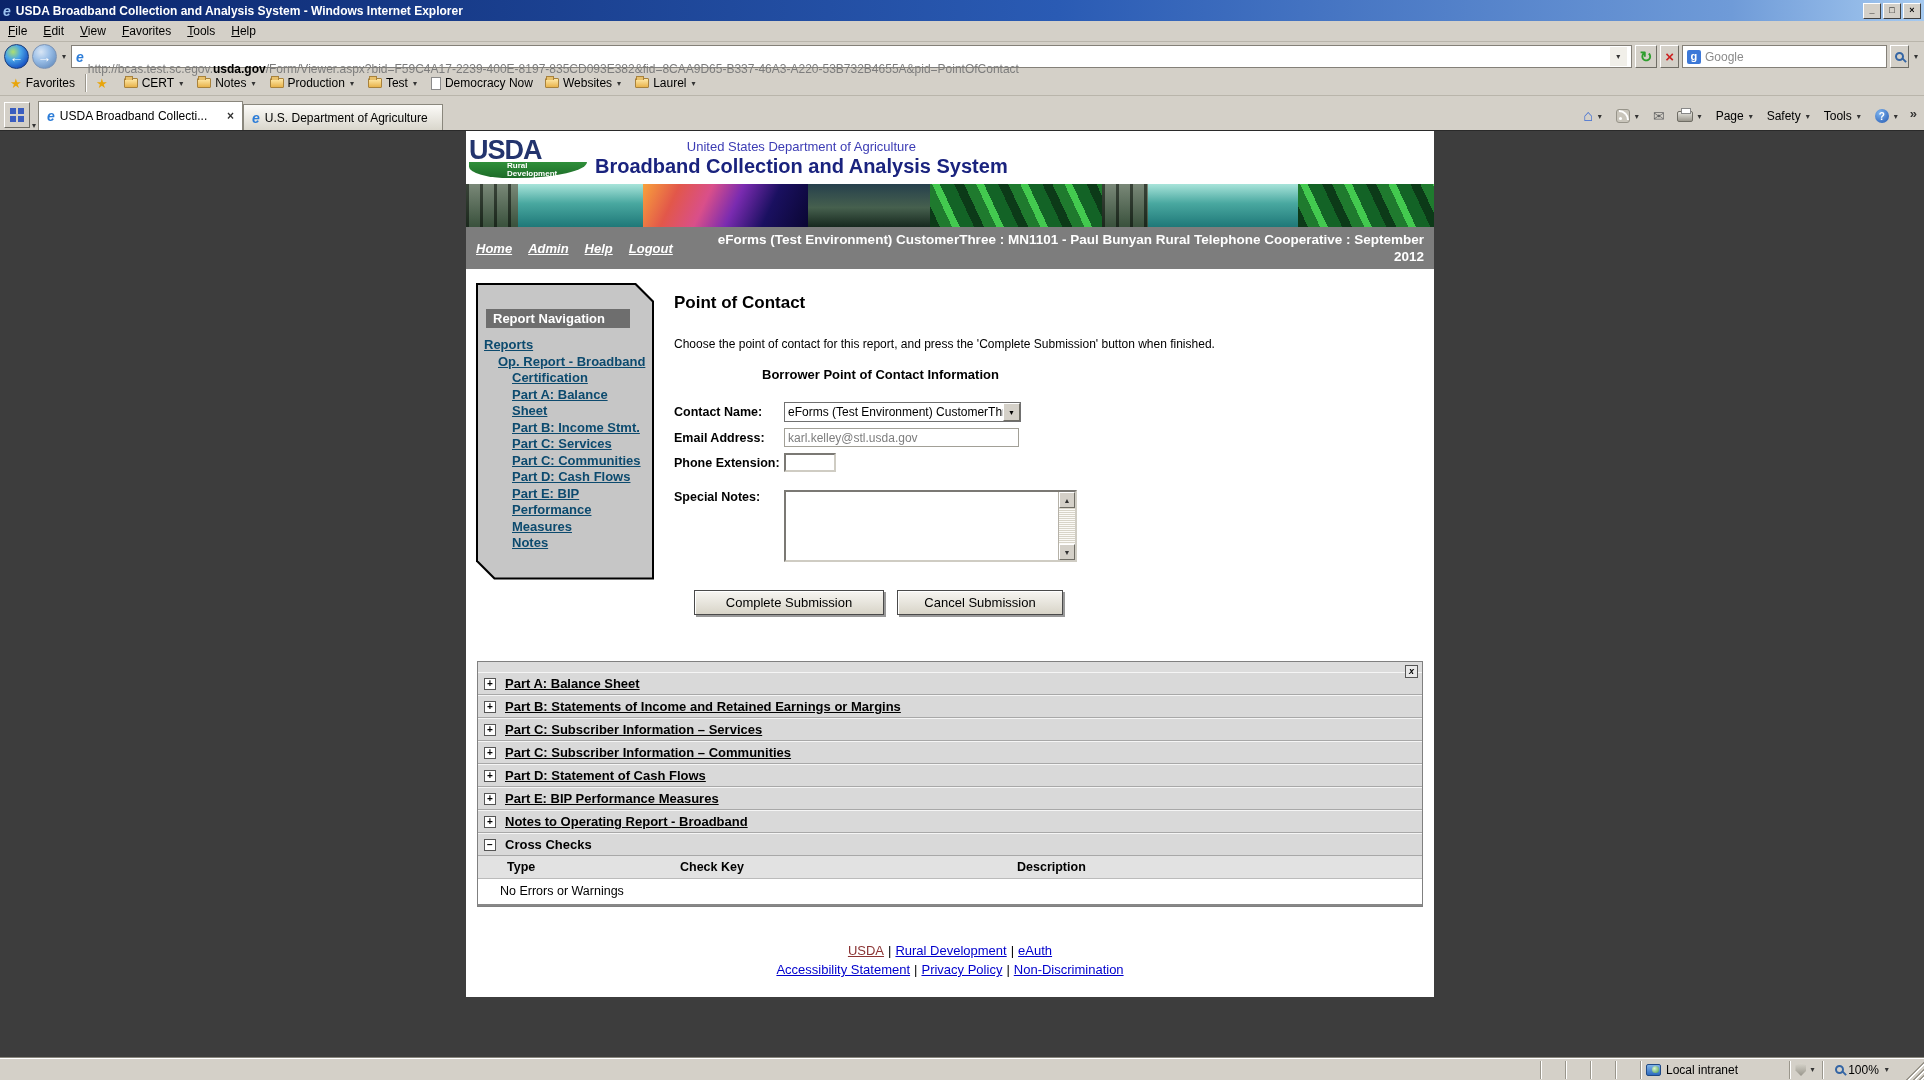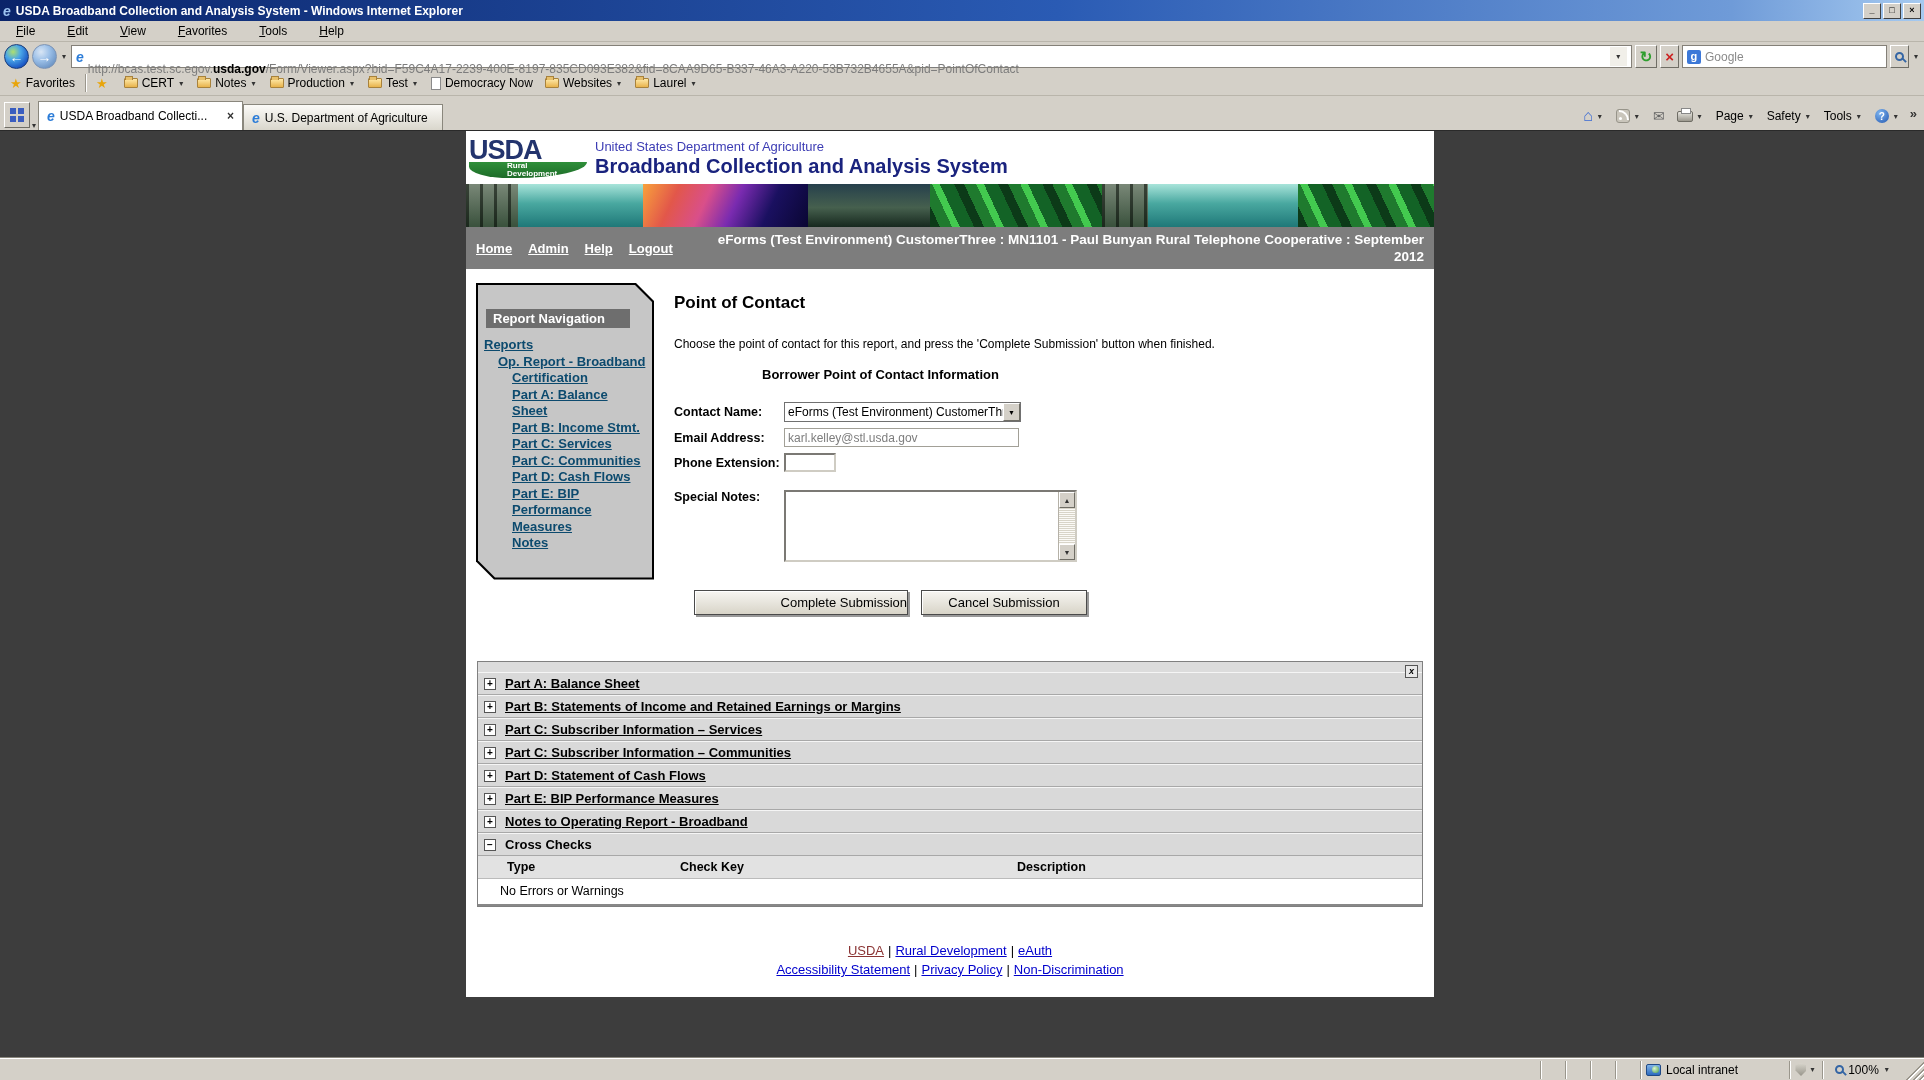--- a/index.html
+++ b/index.html
@@ -15,21 +15,21 @@
   .ie-glyph { color: #2b7cd8; font-weight: bold; font-style: italic; font-size: 14px; line-height: 1; }
   .titlebar .ie-glyph { color: #9cc3f0; margin-right: 5px; }
   .title-text { flex: 1; white-space: nowrap; overflow: hidden; }
   .win-controls { display: flex; gap: 2px; }
   .winbtn {
     width: 18px; height: 16px; background: #d4d0c8; border: 1px solid;
     border-color: #fff #404040 #404040 #fff; font-size: 9px; font-weight: bold; color: #000;
     display: flex; align-items: center; justify-content: center; line-height: 1;
   }
   .menubar { height: 21px; background: #d4d0c8; display: flex; align-items: center; font-size: 12px; color: #000; border-bottom: 1px solid #b9b5ab; }
-  .menu-item { padding: 2px 16px; }
+  .menu-item { padding: 2px 8px; }
   .menu-item::first-letter { text-decoration: underline; }
 
   .addrbar { height: 29px; background: #d4d0c8; display: flex; align-items: center; padding: 0 4px; gap: 3px; }
   .nav-circle {
     width: 25px; height: 25px; border-radius: 50%; border: 1px solid #1a3d7a;
     background: radial-gradient(circle at 35% 30%, #aee06f 0%, #4aa7e8 35%, #1a56c4 75%);
     color: #fff; font-weight: bold; font-size: 14px;
     display: flex; align-items: center; justify-content: center;
   }
   .nav-circle.fwd { background: radial-gradient(circle at 35% 30%, #d9e6f5 0%, #9cc0e8 40%, #6b93c4 80%); border-color: #7d94b5; }
@@ -92,33 +92,33 @@
   
   .viewport { height: 928px; background: #3d3d3d; border-top: 1px solid #2a2a2a; overflow: hidden; }
   .page { width: 968px; margin-left: 466px; background: #fff; }
 
   .masthead { height: 53px; display: flex; align-items: center; background: #fff; padding-left: 3px; }
   .usda-logo { width: 118px; display: flex; flex-direction: column; justify-content: center; position: relative; }
   .usda-word { color: #23346e; font-weight: bold; font-size: 27px; line-height: 24px; letter-spacing: -1px; }
   .usda-green { background: linear-gradient(#2f8f3a, #1d6b28); border-radius: 0 0 60% 35% / 0 0 100% 70%; height: 16px; display: flex; align-items: center; padding-left: 38px; }
   .usda-sub { color: #fff; font-weight: bold; font-size: 8px; line-height: 8px; width: 60px; }
   .masthead-text { display: flex; flex-direction: column; justify-content: center; padding-left: 8px; }
-  .agency-line { color: #3c3cb4; font-size: 13px; line-height: 16px; }
+  .agency-line { color: #3c3cb4; font-size: 13px; line-height: 16px; text-align: center; }
   .app-title { color: #1a237e; font-weight: bold; font-size: 20px; line-height: 22px; }
 
   .banner { height: 43px; display: flex; }
   .banner div { height: 100%; }
   .b-poles { background: linear-gradient(180deg, #7a8878, #39513c), repeating-linear-gradient(90deg, rgba(30,40,30,.6) 0 3px, transparent 3px 14px); background-blend-mode: multiply; }
   .b-teal { background: linear-gradient(180deg, #a8e4da 0%, #49a8a0 45%, #1f7878 100%); }
   .b-circuit { background: linear-gradient(115deg, #f8a13c 0%, #e2574a 20%, #d94f8a 38%, #7a2bb0 55%, #1a1060 75%, #0a0633 100%); }
   .b-turbine { background: linear-gradient(180deg, #26404c 0%, #46604e 55%, #16281e 100%); }
   .b-fiber { background: repeating-linear-gradient(65deg, #0c3a18 0 9px, #1f7a2e 9px 20px, #43c94f 20px 27px, #136326 27px 40px); }
 
   .topnav { background: #7d7d7d; display: flex; align-items: center; padding: 4px 10px; min-height: 38px; }
-  .topnav-links { display: flex; gap: 16px; }
+  .topnav-links { display: flex; gap: 16px; font-style: italic; }
   .topnav-link { color: #fff; font-weight: bold; font-size: 13px; text-decoration: underline; white-space: nowrap; }
   .context-text { flex: 1; margin-left: 40px; text-align: right; color: #fff; font-weight: bold; font-size: 13.5px; line-height: 17px; }
 
   .page-body { position: relative; padding-bottom: 14px; min-height: 660px; }
 
   
   .rn-outer { position: absolute; left: 10px; top: 14px; width: 178px; background: #000; padding: 2px;
     clip-path: polygon(0 0, calc(100% - 18px) 0, 100% 18px, 100% 100%, 18px 100%, 0 calc(100% - 18px)); }
   .rn-inner { background: #c6c6c6; padding: 22px 6px 26px 4px;
     clip-path: polygon(0 0, calc(100% - 17px) 0, 100% 17px, 100% 100%, 17px 100%, 0 calc(100% - 17px)); }
@@ -145,21 +145,21 @@
   .inp.en { border: 2px inset #cfccc3; }
   .w-phone { width: 88px; }
   .w-ext { width: 52px; }
   .w-email { width: 235px; }
   .notes-box { width: 293px; height: 72px; border: 2px inset #cfccc3; background: #fff; display: flex; }
   .notes-text { flex: 1; }
   .vscroll { width: 17px; background: repeating-linear-gradient(0deg, #fbfaf7 0 1px, #d8d4c8 1px 2px); border-left: 1px solid #b5b1a7; display: flex; flex-direction: column; justify-content: space-between; }
   .scroll-btn { height: 16px; background: #d4d0c8; border: 1px solid; border-color: #fff #6f6d65 #6f6d65 #fff; font-size: 7px; display: flex; align-items: center; justify-content: center; color: #333; }
   .btn-row { margin-top: 28px; margin-left: 20px; display: flex; gap: 13px; }
   .push-btn { background: linear-gradient(#f7f6f2, #d8d4c8); border: 1px solid #4a4a4a; box-shadow: inset 1px 1px 0 #fff, 2px 2px 0 rgba(0,0,0,.4); font-size: 13px; color: #000; padding: 4px 0; text-align: center; }
-  .btn-complete { width: 214px; text-align: right; }
+  .btn-complete { width: 190px; }
   .btn-cancel { width: 166px; }
 
   
   .vpanel { margin: 46px 11px 0; border: 1px solid #808080; background: #e6e6e6; padding-bottom: 0; }
   .vnotice { position: relative; background: #dcdcdc; padding: 5px 26px 5px 24px; font-size: 12.5px; font-weight: bold; font-style: italic; }
   .vclose { position: absolute; right: 4px; top: 3px; width: 13px; height: 13px; border: 1px solid #555; background: #e8e8e8; font-size: 9px; font-weight: bold; display: flex; align-items: center; justify-content: center; line-height: 1; }
   .vrow { display: flex; align-items: center; background: #d9d9d9; border-top: 1px solid #f5f5f5; border-bottom: 1px solid #a8a8a8; padding: 3px 6px; min-height: 20px; }
   .expander { width: 12px; height: 12px; border: 1px solid #555; background: #fff; font-size: 10px; font-weight: bold; display: flex; align-items: center; justify-content: center; line-height: 1; flex: none; }
   .vlabel { margin-left: 9px; font-weight: bold; font-size: 13px; color: #000; text-decoration: underline; }
   .vlabel.no-underline { text-decoration: none; }

